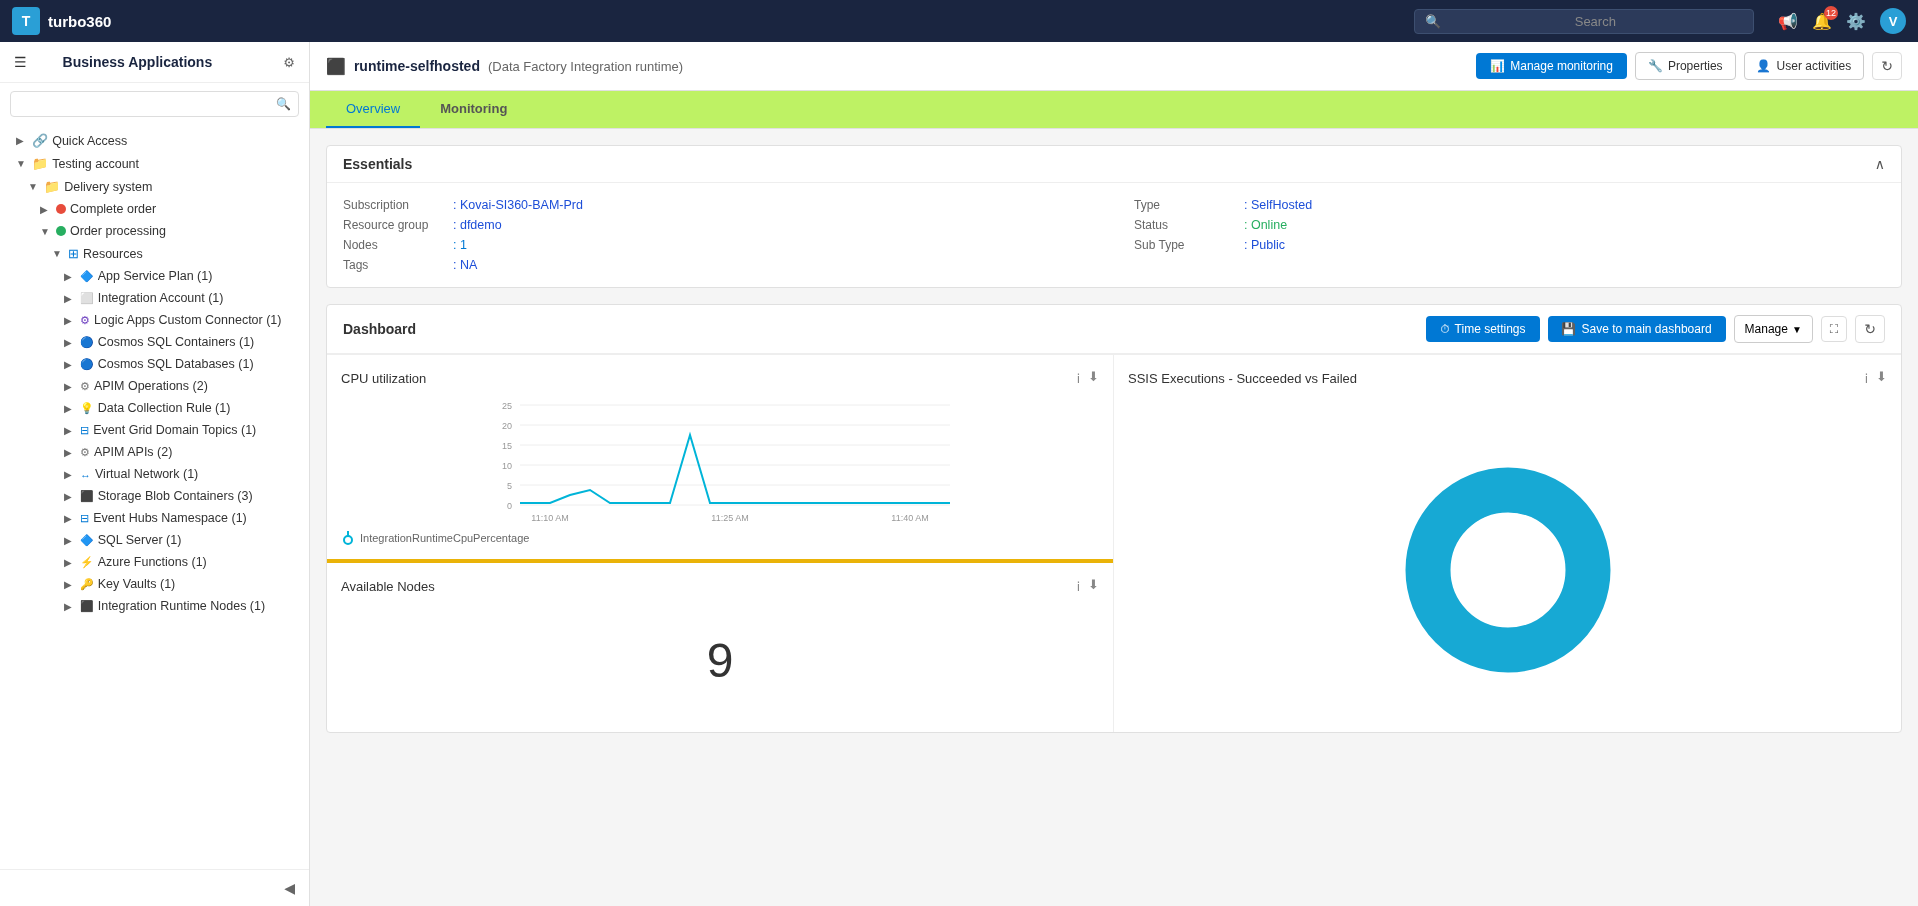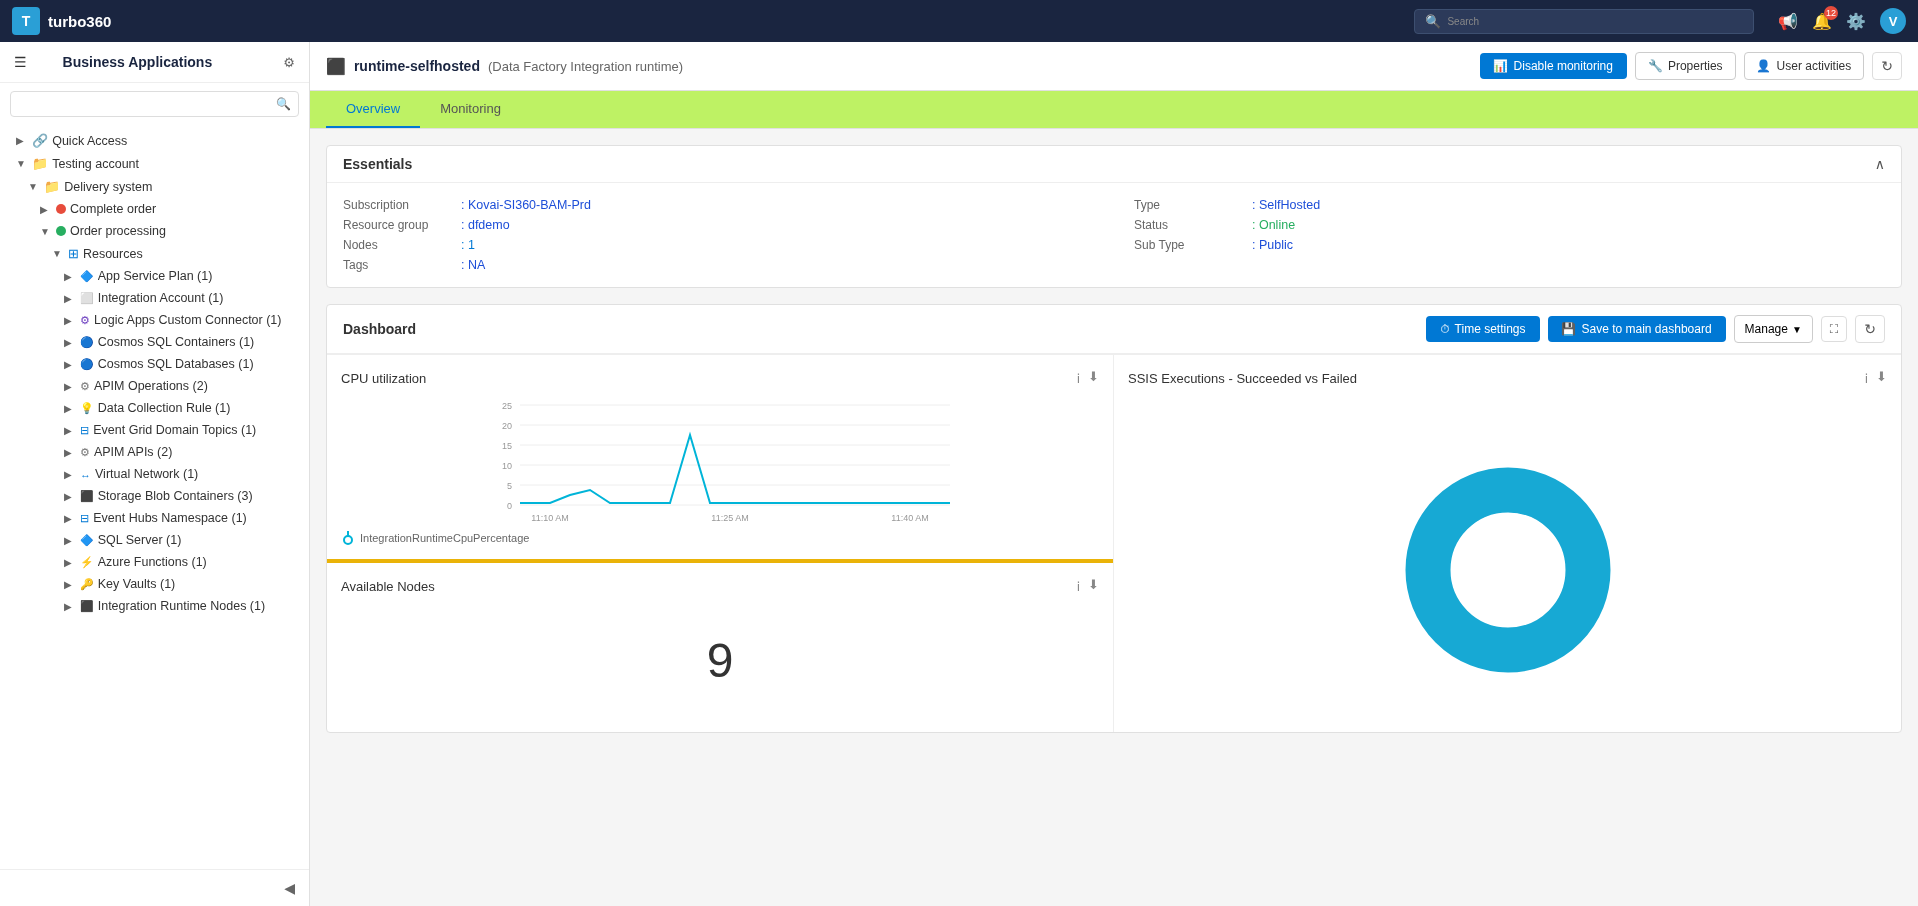--- a/index.html
+++ b/index.html
@@ -19,21 +19,21 @@
       display: flex; align-items: center; gap: 8px; color: white; font-weight: 600; font-size: 15px;
     }
     .logo-icon {
       width: 28px; height: 28px; background: #2a9fd6; border-radius: 4px; display: flex; align-items: center; justify-content: center; color: white; font-weight: bold; font-size: 14px;
     }
     .top-nav-spacer { flex: 1; }
     .search-bar {
       background: #2c3a5a; border: 1px solid #3d4f70; border-radius: 4px; display: flex; align-items: center; padding: 4px 10px; gap: 6px; min-width: 340px;
     }
     .search-bar input {
-      background: transparent; border: none; color: #f9a8d4; outline: none; font-size: 10px; width: 100%;
+      background: transparent; border: none; color: #f9a8d4; outline: none; font-size: 13px; width: 100%; text-align: center;
     }
     .search-bar input::placeholder { color: #888; }
     .nav-icons { display: flex; align-items: center; gap: 14px; margin-left: 16px; }
     .nav-icon { color: #ccc; cursor: pointer; position: relative; font-size: 16px; }
     .badge {
       position: absolute; top: -6px; right: -6px; background: #e74c3c; color: white; border-radius: 50%; width: 14px; height: 14px; font-size: 9px; display: flex; align-items: center; justify-content: center;
     }
     .avatar {
       width: 26px; height: 26px; background: #2a9fd6; border-radius: 50%; display: flex; align-items: center; justify-content: center; color: white; font-weight: bold; font-size: 13px; cursor: pointer;
     }
@@ -95,39 +95,39 @@
     .btn-secondary {
       background: white; color: #333; border: 1px solid #ccc; border-radius: 4px; padding: 6px 12px; font-size: 12px; cursor: pointer; display: flex; align-items: center; gap: 5px;
     }
     .btn-icon-only { background: none; border: 1px solid #ddd; border-radius: 4px; padding: 5px 8px; cursor: pointer; font-size: 14px; color: #555; }
 
     
     .tabs {
       background: #bef264; border-bottom: 1px solid #e0e0e0; display: flex; padding: 0 16px;
     }
     .tab {
-      padding: 10px 20px; cursor: pointer; font-size: 13px; border-bottom: 2px solid transparent; color: #555;
+      padding: 10px 20px; cursor: pointer; font-size: 13px; border-bottom: 2px solid transparent; color: #555; font-weight: bold;
     }
     .tab.active { border-bottom-color: #0078d4; color: #0078d4; font-weight: 500; }
 
     
     .content-body { overflow-y: auto; flex: 1; padding: 16px; }
 
     
     .card {
       background: white; border-radius: 4px; border: 1px solid #e0e0e0; margin-bottom: 16px;
     }
     .card-header {
       display: flex; align-items: center; justify-content: space-between; padding: 10px 16px; border-bottom: 1px solid #eee;
     }
     .card-title { font-weight: 600; font-size: 14px; }
     .essentials-grid {
       padding: 12px 16px; display: grid; grid-template-columns: 1fr 1fr; gap: 6px 40px;
     }
-    .essentials-row { display: flex; align-items: baseline; gap: 8px; padding: 3px 0; }
+    .essentials-row { display: flex; align-items: baseline; padding: 3px 0; }
     .essentials-label { color: #666; font-size: 12px; min-width: 110px; }
     .essentials-value { font-size: 12.5px; color: #1d4ed8; }
     .essentials-value.link { color: #0078d4; cursor: pointer; }
     .essentials-value.online { color: #27ae60; }
 
     
     .dashboard-card {
       background: white; border: 1px solid #e0e0e0; border-radius: 4px;
     }
     .dashboard-header {
@@ -337,21 +337,21 @@
 
     <div class="content-header">
       <div class="resource-title">
         <span class="resource-icon" style="color:#0078d4;">⬛</span>
         <span class="resource-name">runtime-selfhosted</span>
         <span class="resource-sub">(Data Factory Integration runtime)</span>
       </div>
       <div class="header-actions">
         <button class="btn-primary">
           <span>📊</span>
-          <span>Disable monitoring</span>
+          <span>Manage monitoring</span>
         </button>
         <button class="btn-secondary">
           <span>🔧</span>
           <span>Properties</span>
         </button>
         <button class="btn-secondary">
           <span>👤</span>
           <span>User activities</span>
         </button>
         <button class="btn-icon-only">↻</button>

